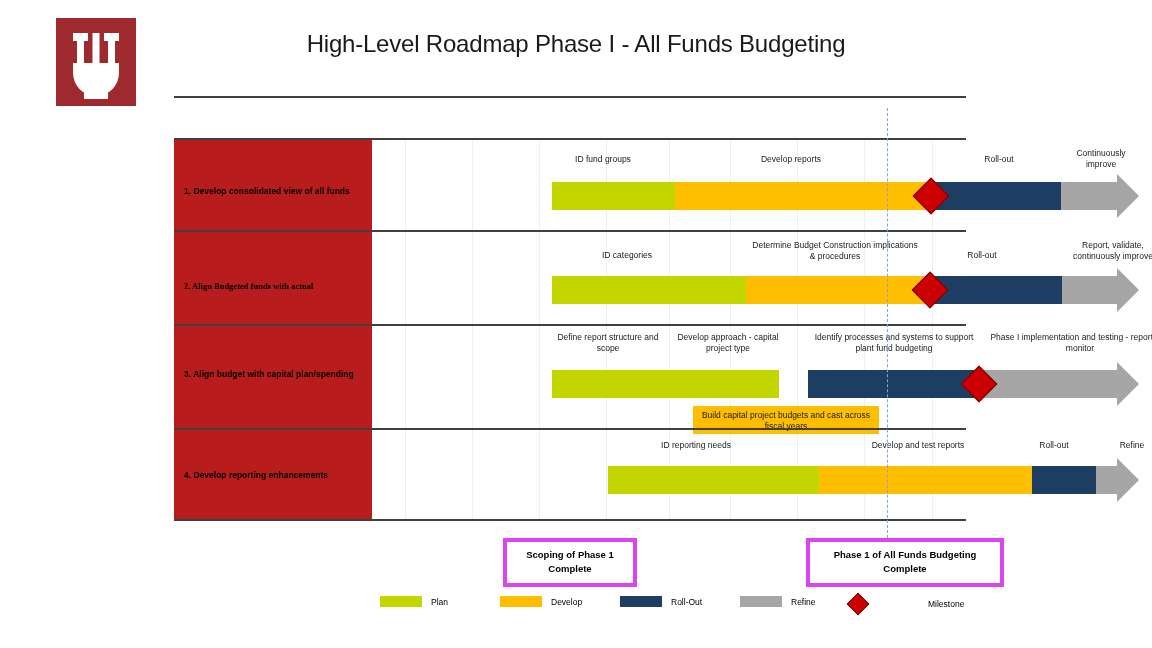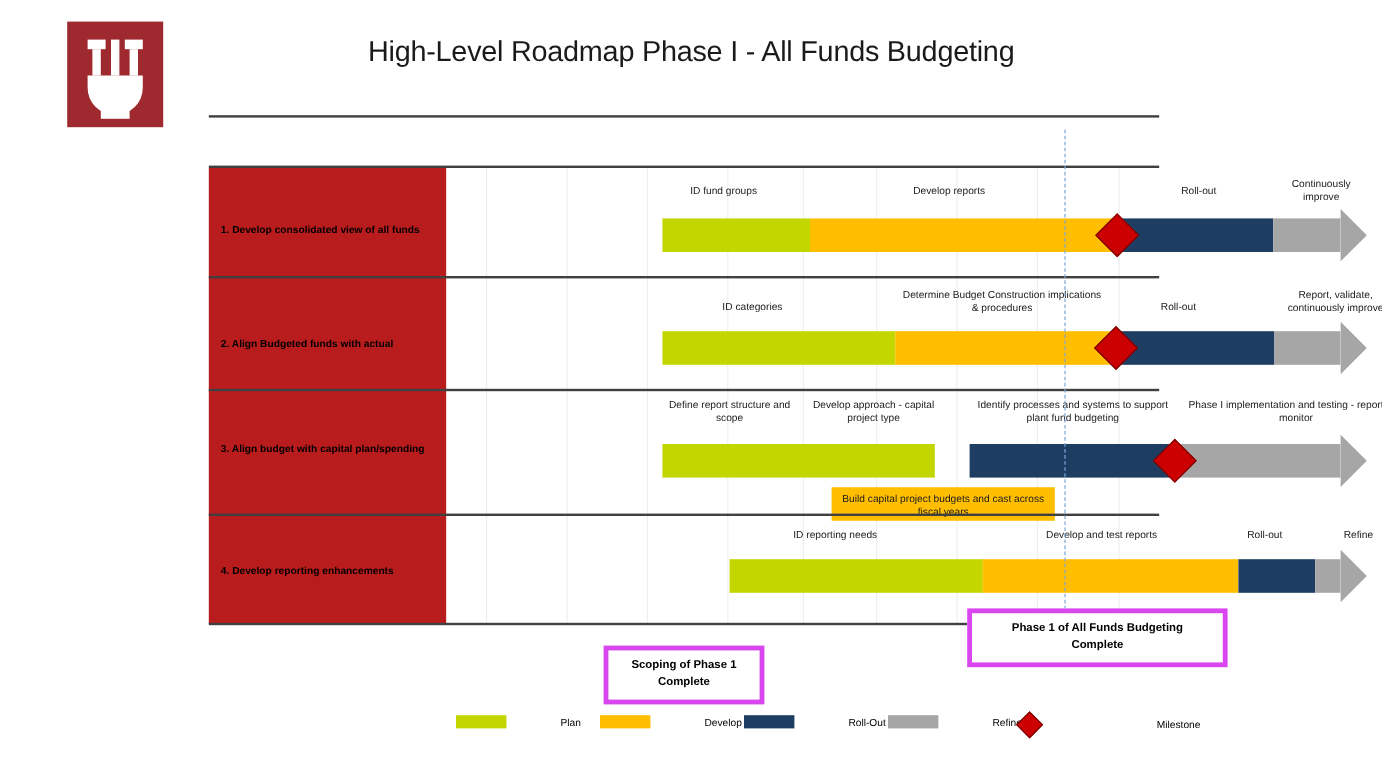--- a/index.html
+++ b/index.html
@@ -122,21 +122,21 @@
     border: 4px solid #d946ef;
     background: #ffffff;
     font-size: 9.5px; font-weight: bold;
     line-height: 1.5;
     text-align: center;
     padding: 6px 4px;
   }
 
   
   #legend { position: absolute; left: 380px; top: 596px; width: 560px; height: 20px; }
-  .leg-item { position: absolute; top: 0; display: flex; align-items: center; gap: 36px; }
+  .leg-item { position: absolute; top: 0; display: flex; align-items: center; }
   .leg-swatch { width: 42px; height: 11px; margin-right: 9px; }
   .leg-diamond {
     width: 16px; height: 16px; margin-right: 9px;
     background: #CC0000; border: 1px solid #7a0000;
     transform: rotate(45deg);
   }
   .leg-label { font-size: 8.5px; white-space: nowrap; }
 </style>
 </head>
 <body>
@@ -160,21 +160,21 @@
 
 <div id="chart">
 
   <div class="hrule" style="top:0; height:2px;"></div>
 
   <div class="hrule" style="top:42px; height:1.5px;"></div>
 
 
   <div id="label-col">
     <div class="row-label" style="top:46px;">1. Develop consolidated view of all funds</div>
-    <div class="row-label" style="top:141px;">2. Align Budgeted funds with actual</div>
+    <div class="row-label" style="top:141px;font-family:Liberation Serif, serif;">2. Align Budgeted funds with actual</div>
     <div class="row-label" style="top:229px;">3. Align budget with capital plan/spending</div>
     <div class="row-label" style="top:330px;">4. Develop reporting enhancements</div>
   </div>
 
   <div id="plot">
 
     <div class="vgrid" style="left:33px;"></div>
     <div class="vgrid" style="left:100px;"></div>
     <div class="vgrid" style="left:167px;"></div>
     <div class="vgrid" style="left:234px;"></div>
@@ -263,21 +263,21 @@
 
   <div class="hrule" style="top:423px; height:2px;"></div>
 </div>
 
 <div id="dashline"></div>
 
 <div class="callout" style="left:503px; top:538px; width:134px;">
   <div>Scoping  of Phase 1</div>
   <div>Complete</div>
 </div>
-<div class="callout" style="left:806px; top:507px; width:217px;">
+<div class="callout" style="left:806px; top:538px; width:198px;">
   <div>Phase 1 of All Funds Budgeting</div>
   <div>Complete</div>
 </div>
 
 <div id="legend">
   <div class="leg-item" style="left:0px;">
     <span class="leg-swatch" style="background:#C4D600;"></span>
     <span class="leg-label">Plan</span>
   </div>
   <div class="leg-item" style="left:120px;">

